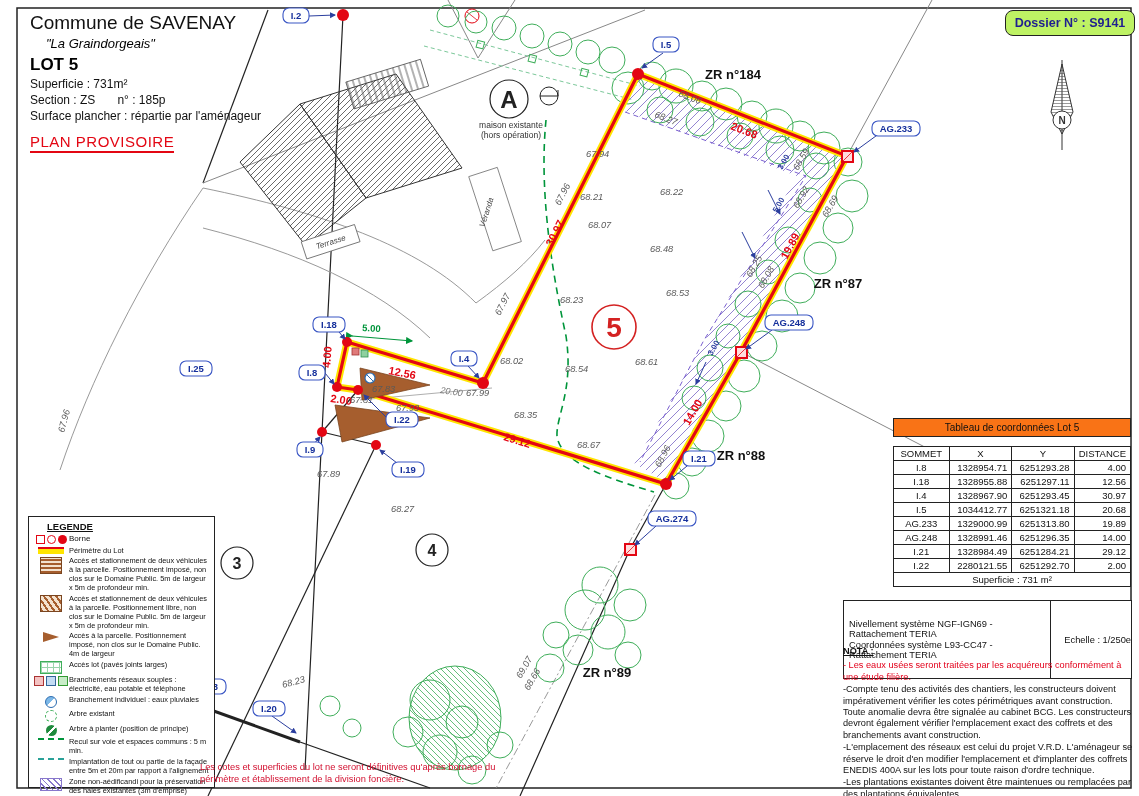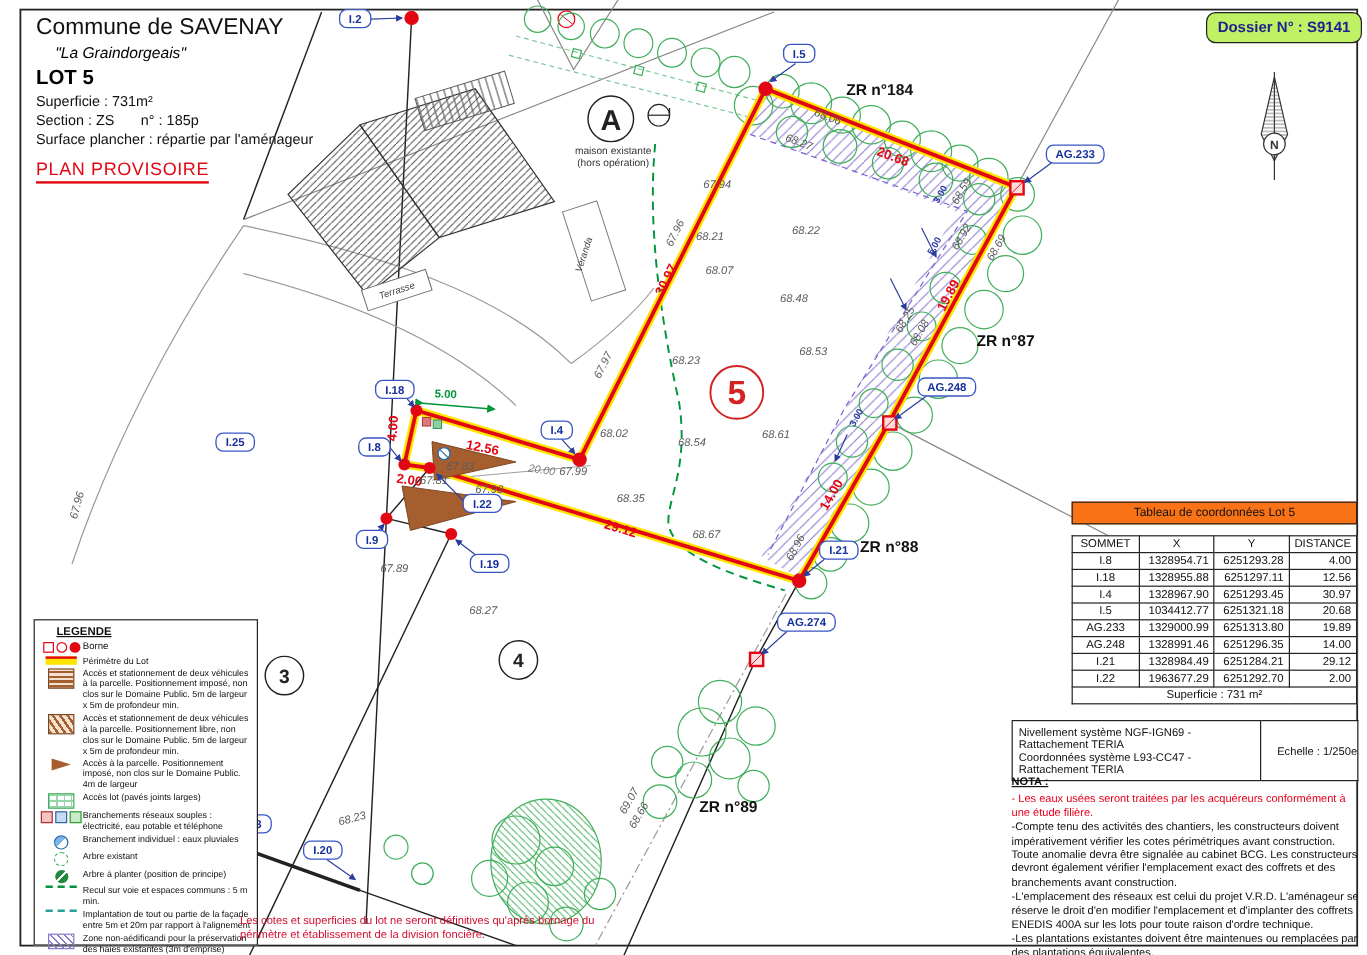--- a/index.html
+++ b/index.html
@@ -32,21 +32,21 @@
   #ctable{left:893px;top:418px;width:238px;font-size:9.5px;color:#111}
   #ctable .ttl{border:1.4px solid #222;background:#f97316;text-align:center;padding:3px 0;font-size:10px}
   #ctable table{border-collapse:collapse;width:100%;margin-top:9px;background:#fff}
   #ctable th,#ctable td{border:1px solid #222;padding:1px 4px;height:11px}
   #ctable th{font-weight:normal;text-align:center;font-size:9.5px}
   #ctable td.s{text-align:center}
   #ctable td.n{text-align:right}
   #ctable .foot{text-align:center}
   
   #survey{left:843px;top:600px;width:289px;display:flex;background:#fff;font-size:9.3px;color:#111}
-  #survey .c1{border:1.2px solid #222;padding:3px 5px;width:196px}
+  #survey .c1{border:1.2px solid #222;padding:17px 5px;width:196px}
   #survey .c1 div{margin:1px 0}
   #survey .c2{border:1.2px solid #222;border-left:none;flex:1;display:flex;align-items:center;justify-content:flex-end}
   #nota{left:843px;top:646px;width:292px;font-size:9.2px;color:#111;line-height:1.24}
   #nota .t{font-weight:bold;text-decoration:underline;margin-bottom:3px}
   #nota .red{color:#e3001b}
   #nota p{margin:0 0 1px 0}
   
   #legend{left:28px;top:516px;width:187px;height:272px;border:1.2px solid #222;background:#fff;padding:3px 4px;box-sizing:border-box;color:#111}
   #legend .t{font-size:9.5px;font-weight:bold;text-decoration:underline;margin:1px 0 2px 14px}
   .lrow{display:flex;align-items:flex-start;margin:1.5px 0}
@@ -465,21 +465,21 @@
           <td class="n">14.00</td>
         </tr>
     <tr>
           <td class="s">I.21</td>
           <td class="n">1328984.49</td>
           <td class="n">6251284.21</td>
           <td class="n">29.12</td>
         </tr>
     <tr>
           <td class="s">I.22</td>
-          <td class="n">1963677.29</td>
+          <td class="n">2280121.55</td>
           <td class="n">6251292.70</td>
           <td class="n">2.00</td>
         </tr>
     <tr>
           <td colspan="4" class="foot">Superficie : 731 m²</td>
         </tr>
   </tbody>
     </table>
 </div>
 

